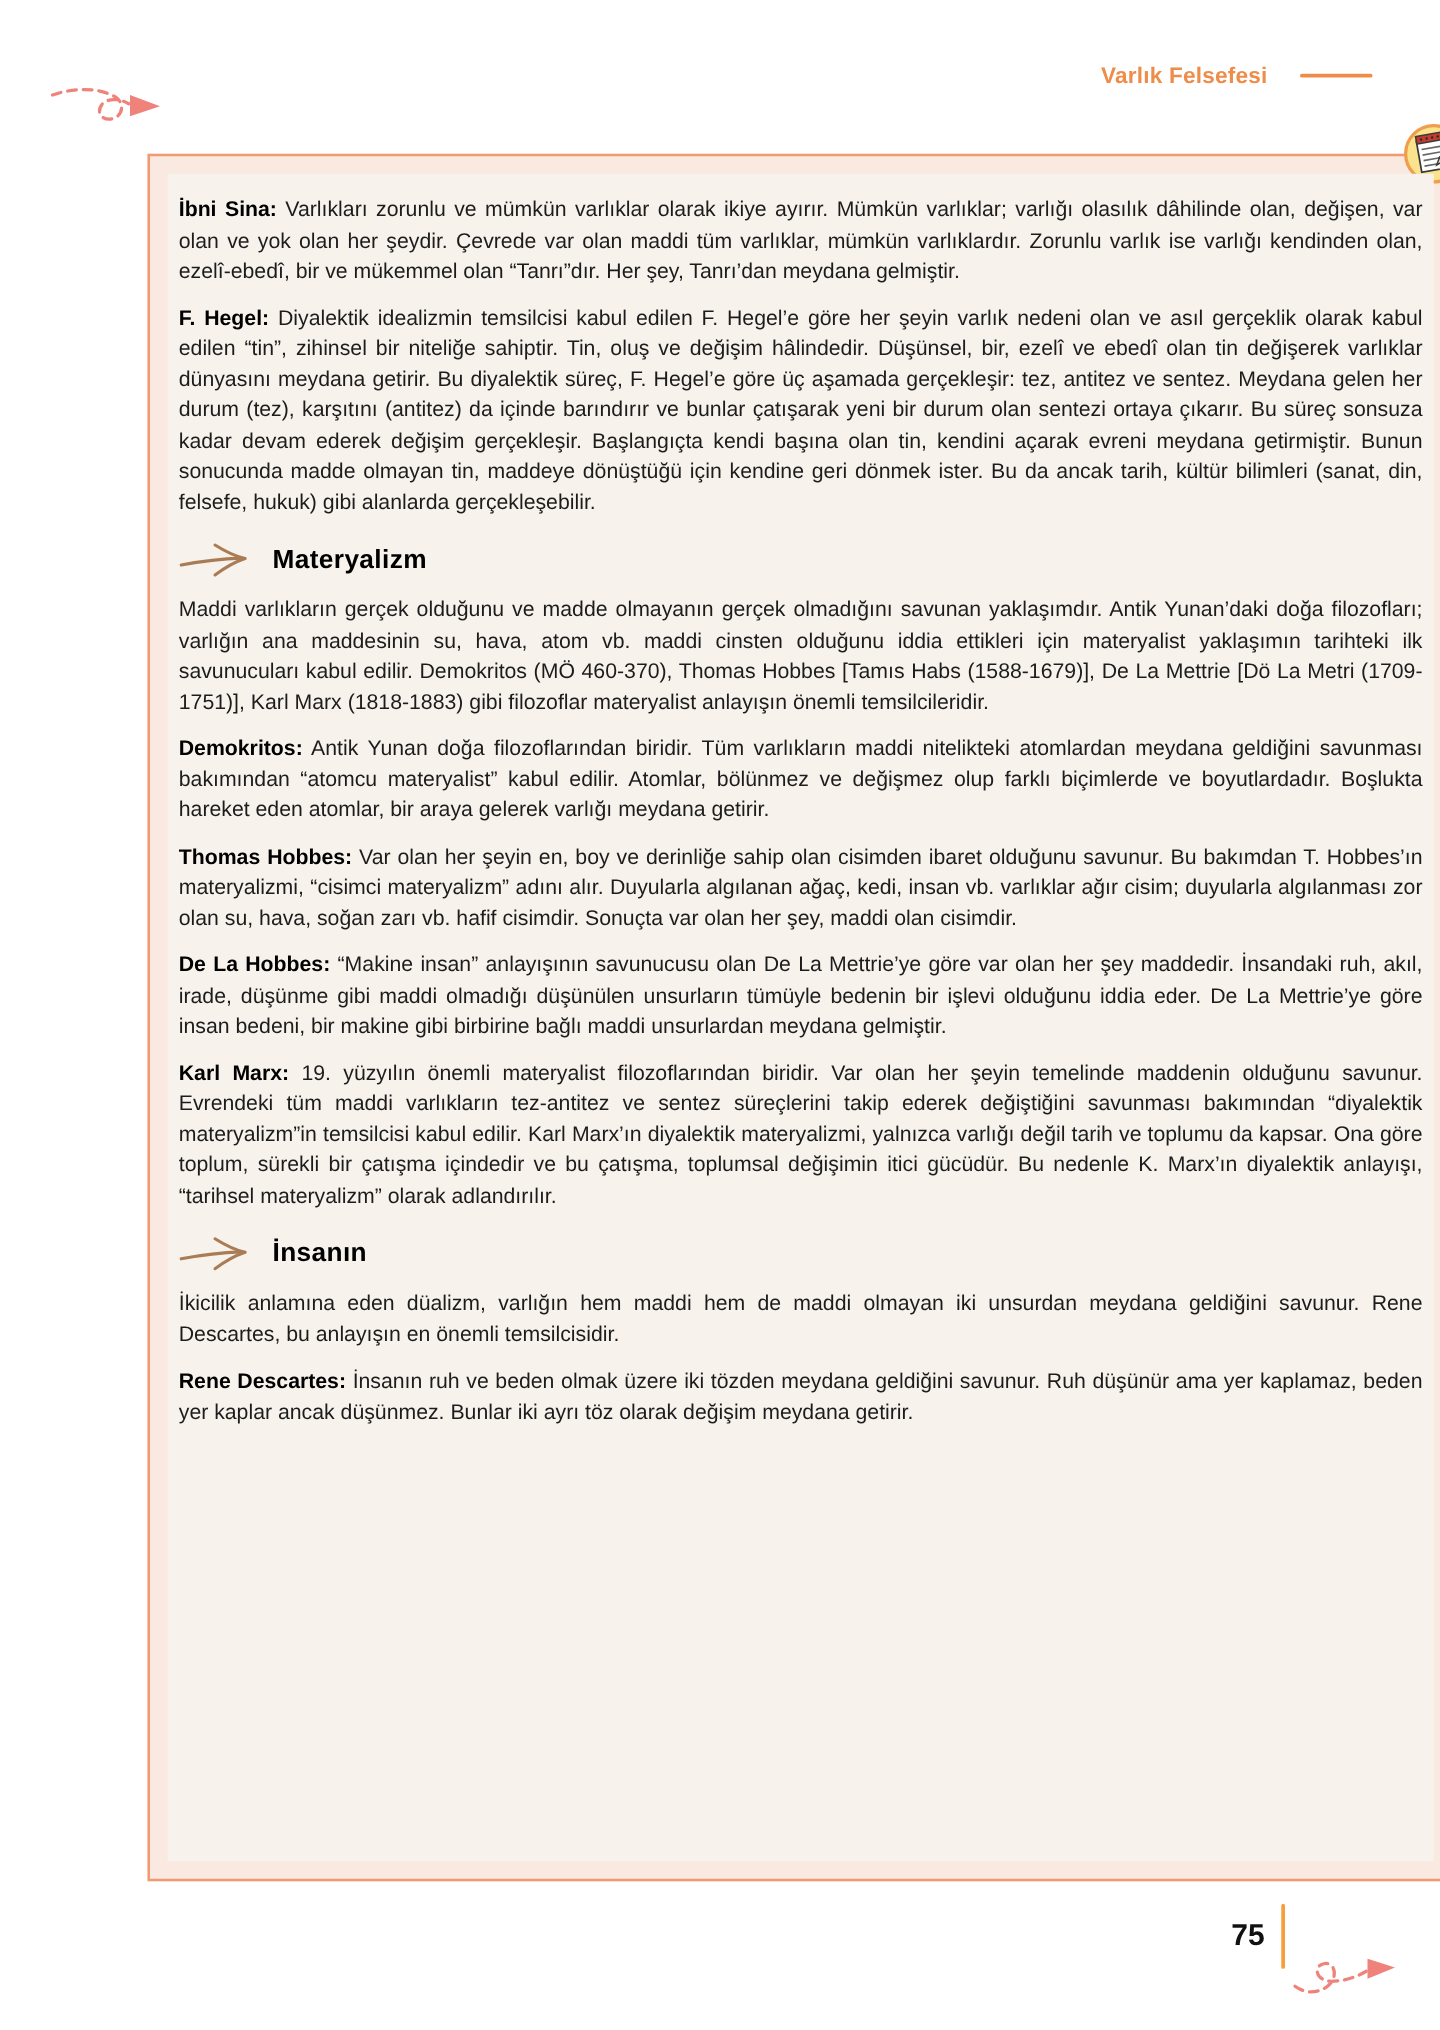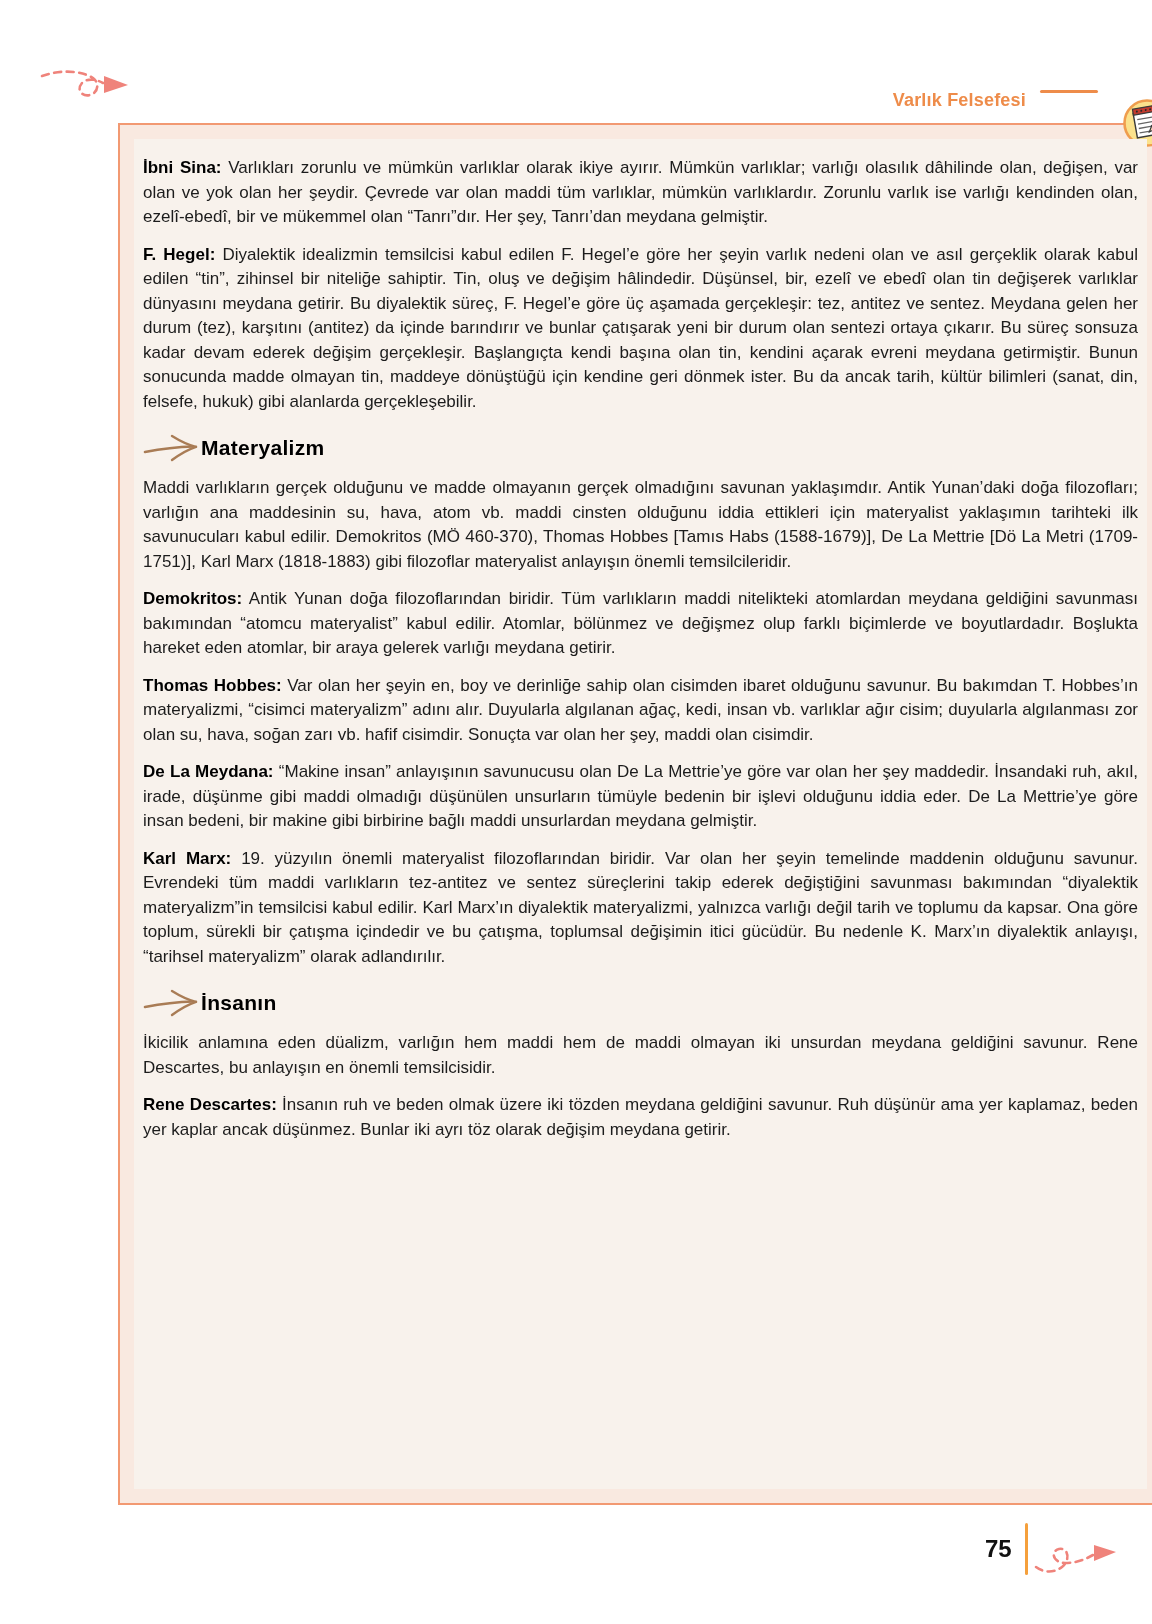--- a/index.html
+++ b/index.html
@@ -15,21 +15,21 @@
   html,body{width:1152px;height:1624px;}
   body{
     position:relative;
     background:#ffffff;
     font-family:"Liberation Sans","DejaVu Sans",sans-serif;
     color:var(--text-black);
     overflow:hidden;
   }
   .page-header{
     position:absolute;top:50px;right:54px;
-    display:flex;align-items:flex-start;gap:14px;margin-top:40px;
+    display:flex;align-items:center;gap:26px;
   }
   .page-header .title{
     color:var(--accent-orange);
     font-weight:700;font-size:18px;letter-spacing:.2px;
   }
   .page-header .rule{
     width:58px;height:3px;background:var(--accent-orange);border-radius:2px;
   }
   .doodle-top{position:absolute;left:38px;top:66px;}
   .content-box{
@@ -46,29 +46,29 @@
     padding:17px 9px 20px 9px;
   }
   .entry,.plain{
     font-size:17px;line-height:24.5px;
     text-align:justify;
     margin-bottom:13px;
     color:var(--text-black);
   }
   .entry .term{font-weight:700;color:#000;}
   .section-heading{
-    display:flex;align-items:center;
+    display:flex;align-items:center;gap:17px;
     margin:17px 0 11px 0;height:34px;
   }
   .section-heading .heading-text{
     font-size:21px;font-weight:700;color:#000;letter-spacing:.3px;
   }
   .page-footer{
     position:absolute;left:985px;top:1523px;height:52px;
-    display:flex;align-items:flex-end;
+    display:flex;align-items:flex-start;
   }
   .page-footer .page-number{
     font-size:24px;font-weight:700;color:#111;
     align-self:center;margin-right:13px;
   }
   .page-footer .footer-rule{
     width:3px;height:52px;background:#f5a03c;border-radius:2px;
   }
   .doodle-bottom{margin-left:4px;margin-top:22px;}
 </style>
@@ -122,21 +122,21 @@
       </svg>
       <span class="heading-text">Materyalizm</span>
     </div>
 
     <p class="plain"><span>Maddi varlıkların gerçek olduğunu ve madde olmayanın gerçek olmadığını savunan yaklaşımdır. Antik Yunan’daki doğa filozofları; varlığın ana maddesinin su, hava, atom vb. maddi cinsten olduğunu iddia ettikleri için materyalist yaklaşımın tarihteki ilk savunucuları kabul edilir. Demokritos (MÖ 460-370), Thomas Hobbes [Tamıs Habs (1588-1679)], De La Mettrie [Dö La Metri (1709-1751)], Karl Marx (1818-1883) gibi filozoflar materyalist anlayışın önemli temsilcileridir.</span></p>
 
     <p class="entry"><b class="term">Demokritos:</b> <span>Antik Yunan doğa filozoflarından biridir. Tüm varlıkların maddi nitelikteki atomlardan meydana geldiğini savunması bakımından “atomcu materyalist” kabul edilir. Atomlar, bölünmez ve değişmez olup farklı biçimlerde ve boyutlardadır. Boşlukta hareket eden atomlar, bir araya gelerek varlığı meydana getirir.</span></p>
 
     <p class="entry"><b class="term">Thomas Hobbes:</b> <span>Var olan her şeyin en, boy ve derinliğe sahip olan cisimden ibaret olduğunu savunur. Bu bakımdan T. Hobbes’ın materyalizmi, “cisimci materyalizm” adını alır. Duyularla algılanan ağaç, kedi, insan vb. varlıklar ağır cisim; duyularla algılanması zor olan su, hava, soğan zarı vb. hafif cisimdir. Sonuçta var olan her şey, maddi olan cisimdir.</span></p>
 
-    <p class="entry"><b class="term">De La Meydana:</b> <span>“Makine insan” anlayışının savunucusu olan De La Mettrie’ye göre var olan her şey maddedir. İnsandaki ruh, akıl, irade, düşünme gibi maddi olmadığı düşünülen unsurların tümüyle bedenin bir işlevi olduğunu iddia eder. De La Mettrie’ye göre insan bedeni, bir makine gibi birbirine bağlı maddi unsurlardan meydana gelmiştir.</span></p>
+    <p class="entry"><b class="term">De La Hobbes:</b> <span>“Makine insan” anlayışının savunucusu olan De La Mettrie’ye göre var olan her şey maddedir. İnsandaki ruh, akıl, irade, düşünme gibi maddi olmadığı düşünülen unsurların tümüyle bedenin bir işlevi olduğunu iddia eder. De La Mettrie’ye göre insan bedeni, bir makine gibi birbirine bağlı maddi unsurlardan meydana gelmiştir.</span></p>
 
     <p class="entry"><b class="term">Karl Marx:</b> <span>19. yüzyılın önemli materyalist filozoflarından biridir. Var olan her şeyin temelinde maddenin olduğunu savunur. Evrendeki tüm maddi varlıkların tez-antitez ve sentez süreçlerini takip ederek değiştiğini savunması bakımından “diyalektik materyalizm”in temsilcisi kabul edilir. Karl Marx’ın diyalektik materyalizmi, yalnızca varlığı değil tarih ve toplumu da kapsar. Ona göre toplum, sürekli bir çatışma içindedir ve bu çatışma, toplumsal değişimin itici gücüdür. Bu nedenle K. Marx’ın diyalektik anlayışı, “tarihsel materyalizm” olarak adlandırılır.</span></p>
 
     <div class="section-heading">
       <svg width="58" height="30" viewBox="0 0 58 30">
         <path d="M2,19 C18,16 34,14 50,13.5" fill="none" stroke="var(--arrow-brown)" stroke-width="2.6" stroke-linecap="round"></path>
         <path d="M29,3 C37,8 45,12 53,13.8" fill="none" stroke="var(--arrow-brown)" stroke-width="2.4" stroke-linecap="round"></path>
         <path d="M29,27 C37,21 45,16.5 53,13.8" fill="none" stroke="var(--arrow-brown)" stroke-width="2.4" stroke-linecap="round"></path>
       </svg>
       <span class="heading-text">İnsanın</span>

